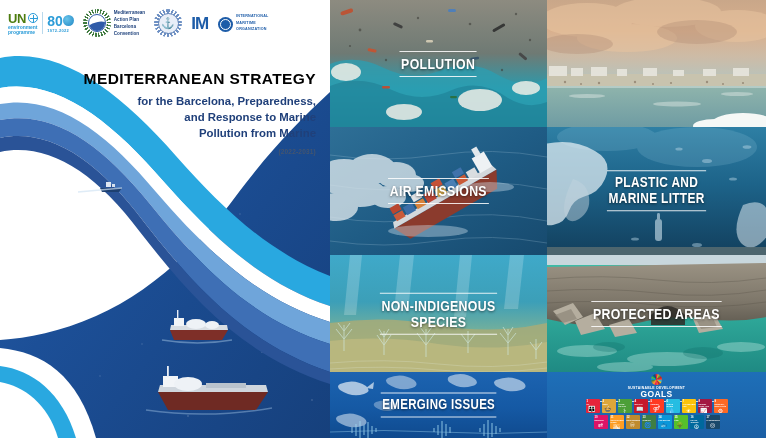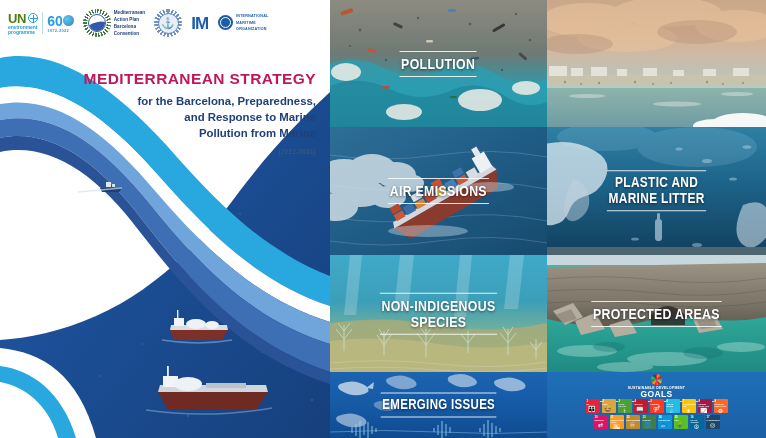--- a/index.html
+++ b/index.html
@@ -86,21 +86,21 @@
     display: flex; align-items: center; justify-content: center; position: relative;
   }
   .imo-emblem::after {
     content: ""; position: absolute; width: 19px; height: 19px; border-radius: 50%;
     background: #e8eef8; border: 1px solid #5b7fb6;
   }
   .imo-anchor {
     position: relative; z-index: 2; font-size: 11px; color: #3c63a0; line-height: 1;
   }
   .imo-logo { display: flex; align-items: center; gap: 3px; }
-  .imo-mark { display: flex; align-items: flex-start; gap: 10px; }
+  .imo-mark { display: flex; align-items: flex-end; gap: 10px; }
   .imo-letters {
     font-size: 17px; font-weight: 700; color: #1d5ca8;
     letter-spacing: -1px; line-height: 1;
   }
   .imo-o {
     width: 15px; height: 15px; border-radius: 50%;
     background: #1d5ca8; display: flex; align-items: center; justify-content: center;
     position: relative;
   }
   .imo-o::after {
@@ -111,21 +111,21 @@
     font-size: 3.7px; font-weight: 700; color: #1d5ca8;
     line-height: 1.8; letter-spacing: .2px;
   }
 
   
   .title-block {
     position: absolute; right: 14px; top: 70px; width: 240px;
     text-align: right; z-index: 6;
   }
   .title-main {
-    font-size: 15.5px; font-weight: 700; color: #be185d;
+    font-size: 15.5px; font-weight: 700; color: #000000;
     letter-spacing: .4px; line-height: 1.15;
   }
   .title-sub {
     margin-top: 5px; font-size: 11.4px; font-weight: 600;
     color: #20407a; line-height: 1.42;
   }
   .title-years {
     margin-top: 7px; font-size: 6.5px; font-weight: 700;
     color: #44556f; letter-spacing: .2px;
   }
@@ -297,21 +297,21 @@
           <div class="unep-un">
             <span>UN</span>
             <span class="unep-globe"></span>
           </div>
           <div class="unep-words">environment</div>
           <div class="unep-words">programme</div>
         </div>
         <div class="unep-div"></div>
         <div class="unep-fifty">
           <div class="unep-50">
-            <span>60</span>
+            <span>80</span>
             <span class="unep-dot"></span>
           </div>
           <div class="unep-years">1972-2022</div>
         </div>
       </div>
 
       <div class="map-logo">
         <div class="wreath">
           <div class="wreath-inner"></div>
         </div>

